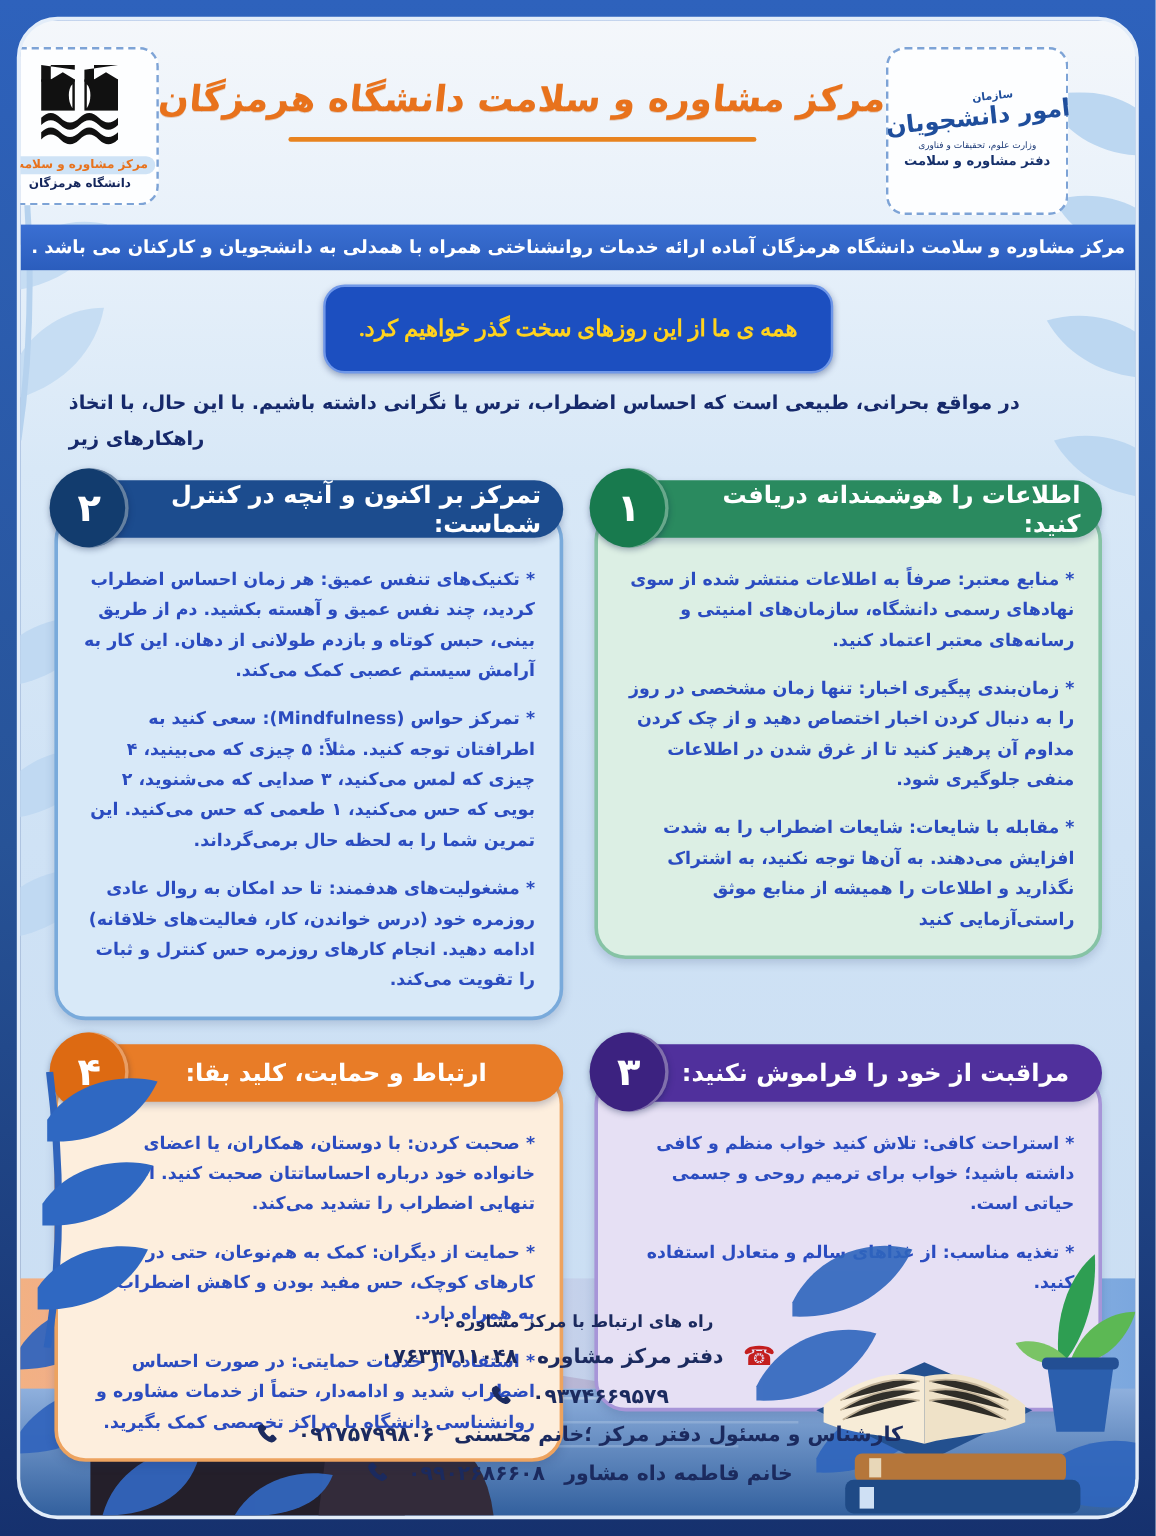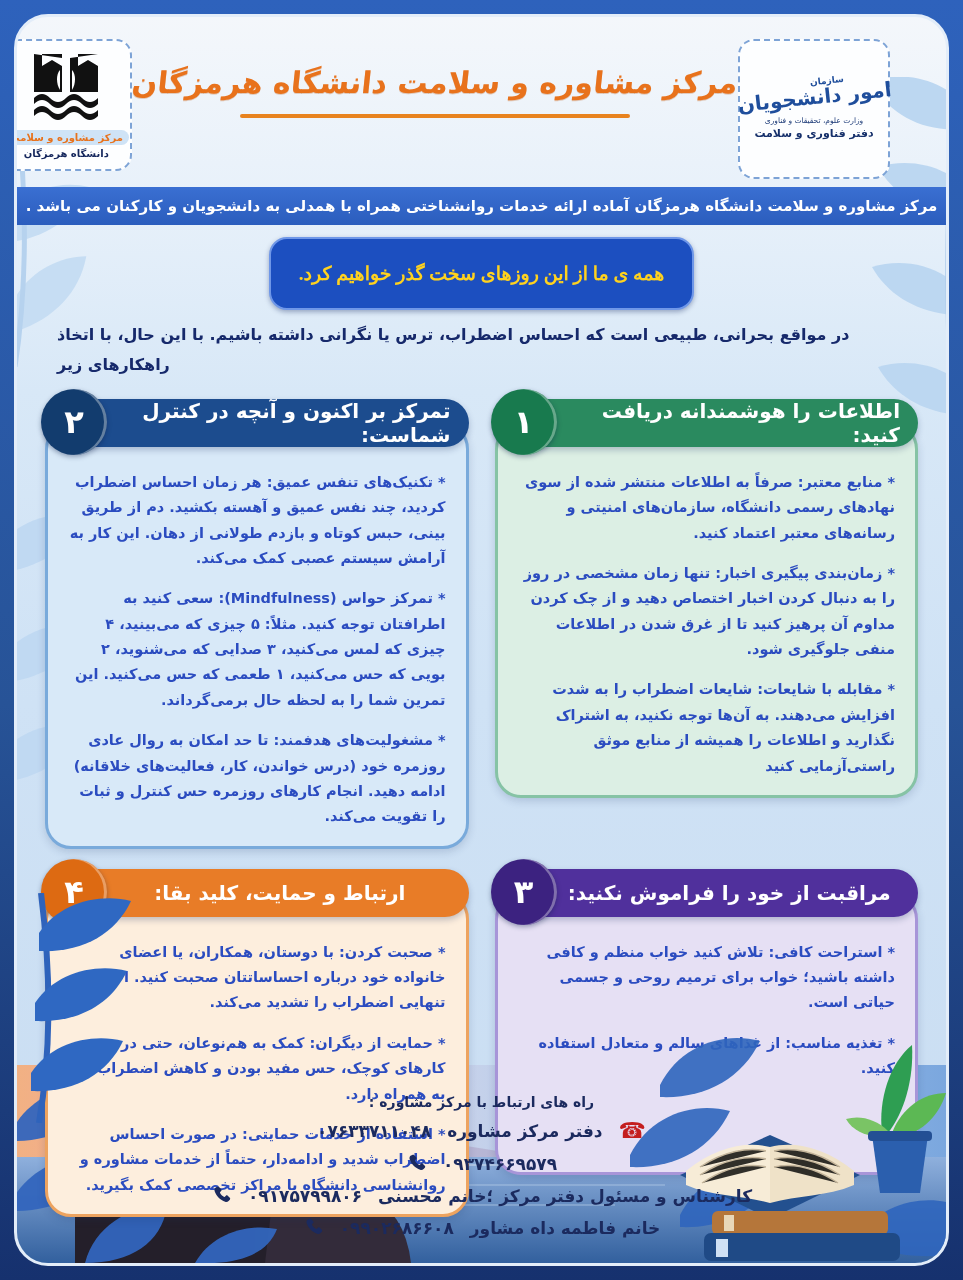--- a/index.html
+++ b/index.html
@@ -154,21 +154,21 @@
     </g>
   </svg>
 
   <div class="header-row">
     <div class="logo-box logo-min">
       <div class="cal">
         <small>سازمان</small>
         <span>امور دانشجویان</span>
       </div>
       <div class="s1">وزارت علوم، تحقیقات و فناوری</div>
-      <div class="s2">دفتر فناوری و سلامت</div>
+      <div class="s2">دفتر مشاوره و سلامت</div>
     </div>
 
     <div class="title-wrap">
       <div class="main-title">مرکز مشاوره و سلامت دانشگاه هرمزگان</div>
       <div class="title-underline"></div>
     </div>
 
     <div class="logo-box logo-univ">
       <svg width="68" height="74" viewBox="0 0 68 74">
         <path d="M2 2 L30 2 L30 14 L20 8 L10 14 L10 2 Z M38 2 L66 2 L66 14 L56 8 L46 14 L46 2 Z M2 2 L2 16 L30 16 L30 6 M38 6 L38 16 L66 16 L66 2" fill="#111111"></path>

